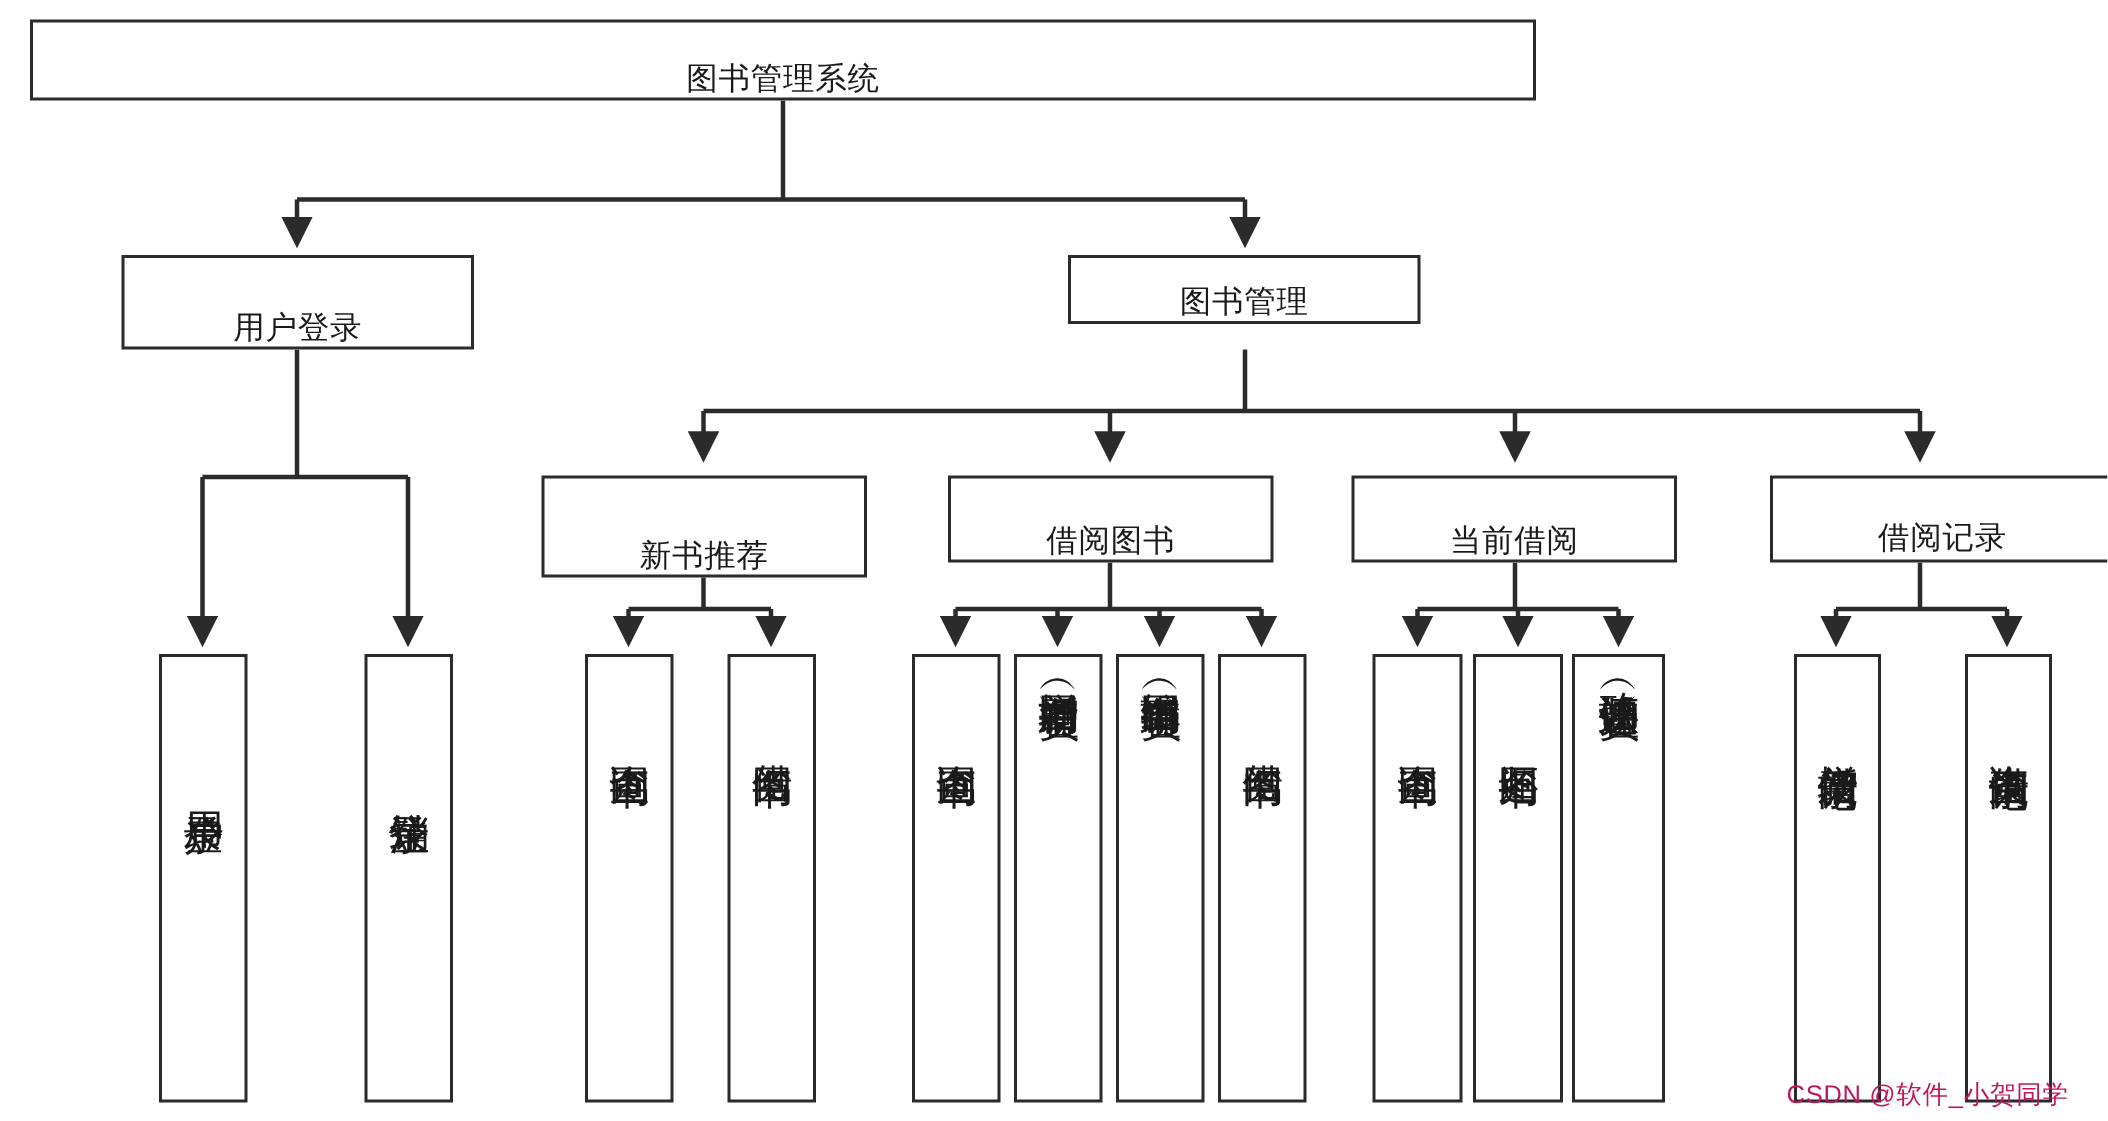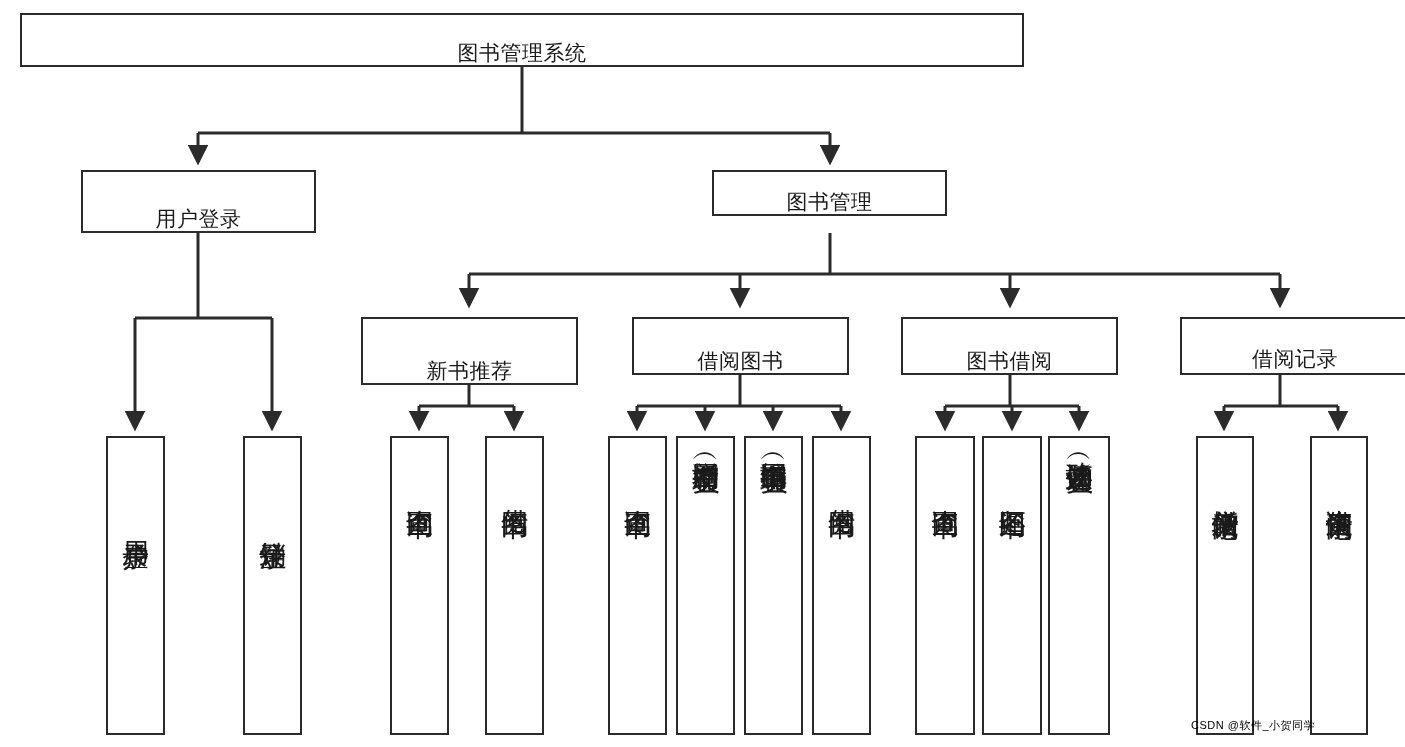--- a/index.html
+++ b/index.html
@@ -63,22 +63,22 @@
     margin-top: 0;
   }
   .node.leaf.mid .lbl {
     margin-top: 80px;
   }
   .node.leaf.mid2 .lbl {
     margin-top: 48px;
   }
   .watermark {
     position: absolute;
-    font-size: 11px;
-    color: #000000;
+    font-size: 17px;
+    color: #be185d;
     white-space: nowrap;
     letter-spacing: 0.5px;
     user-select: none;
   }
 </style>
 </head>
 <body>
 
 <div id="canvas">
 
@@ -143,21 +143,21 @@
     <span class="lbl">图书管理</span>
   </div>
 
   <div class="node horiz" style="left:361px; top:317px; width:217px; height:68px;">
     <span class="lbl">新书推荐</span>
   </div>
   <div class="node horiz" style="left:632px; top:317px; width:217px; height:58px;">
     <span class="lbl">借阅图书</span>
   </div>
   <div class="node horiz" style="left:901px; top:317px; width:217px; height:58px;">
-    <span class="lbl">图书借阅</span>
+    <span class="lbl">当前借阅</span>
   </div>
   <div class="node horiz" style="left:1180px; top:317px; width:230px; height:58px;font-family:Liberation Mono, monospace;">
     <span class="lbl">借阅记录</span>
   </div>
 
   <div class="node leaf mid" style="left:106px; top:436px; width:59px; height:299px;">
     <span class="lbl">用户登录</span>
   </div>
   <div class="node leaf mid" style="left:243px; top:436px; width:59px; height:299px;">
     <span class="lbl">注销登录</span>

